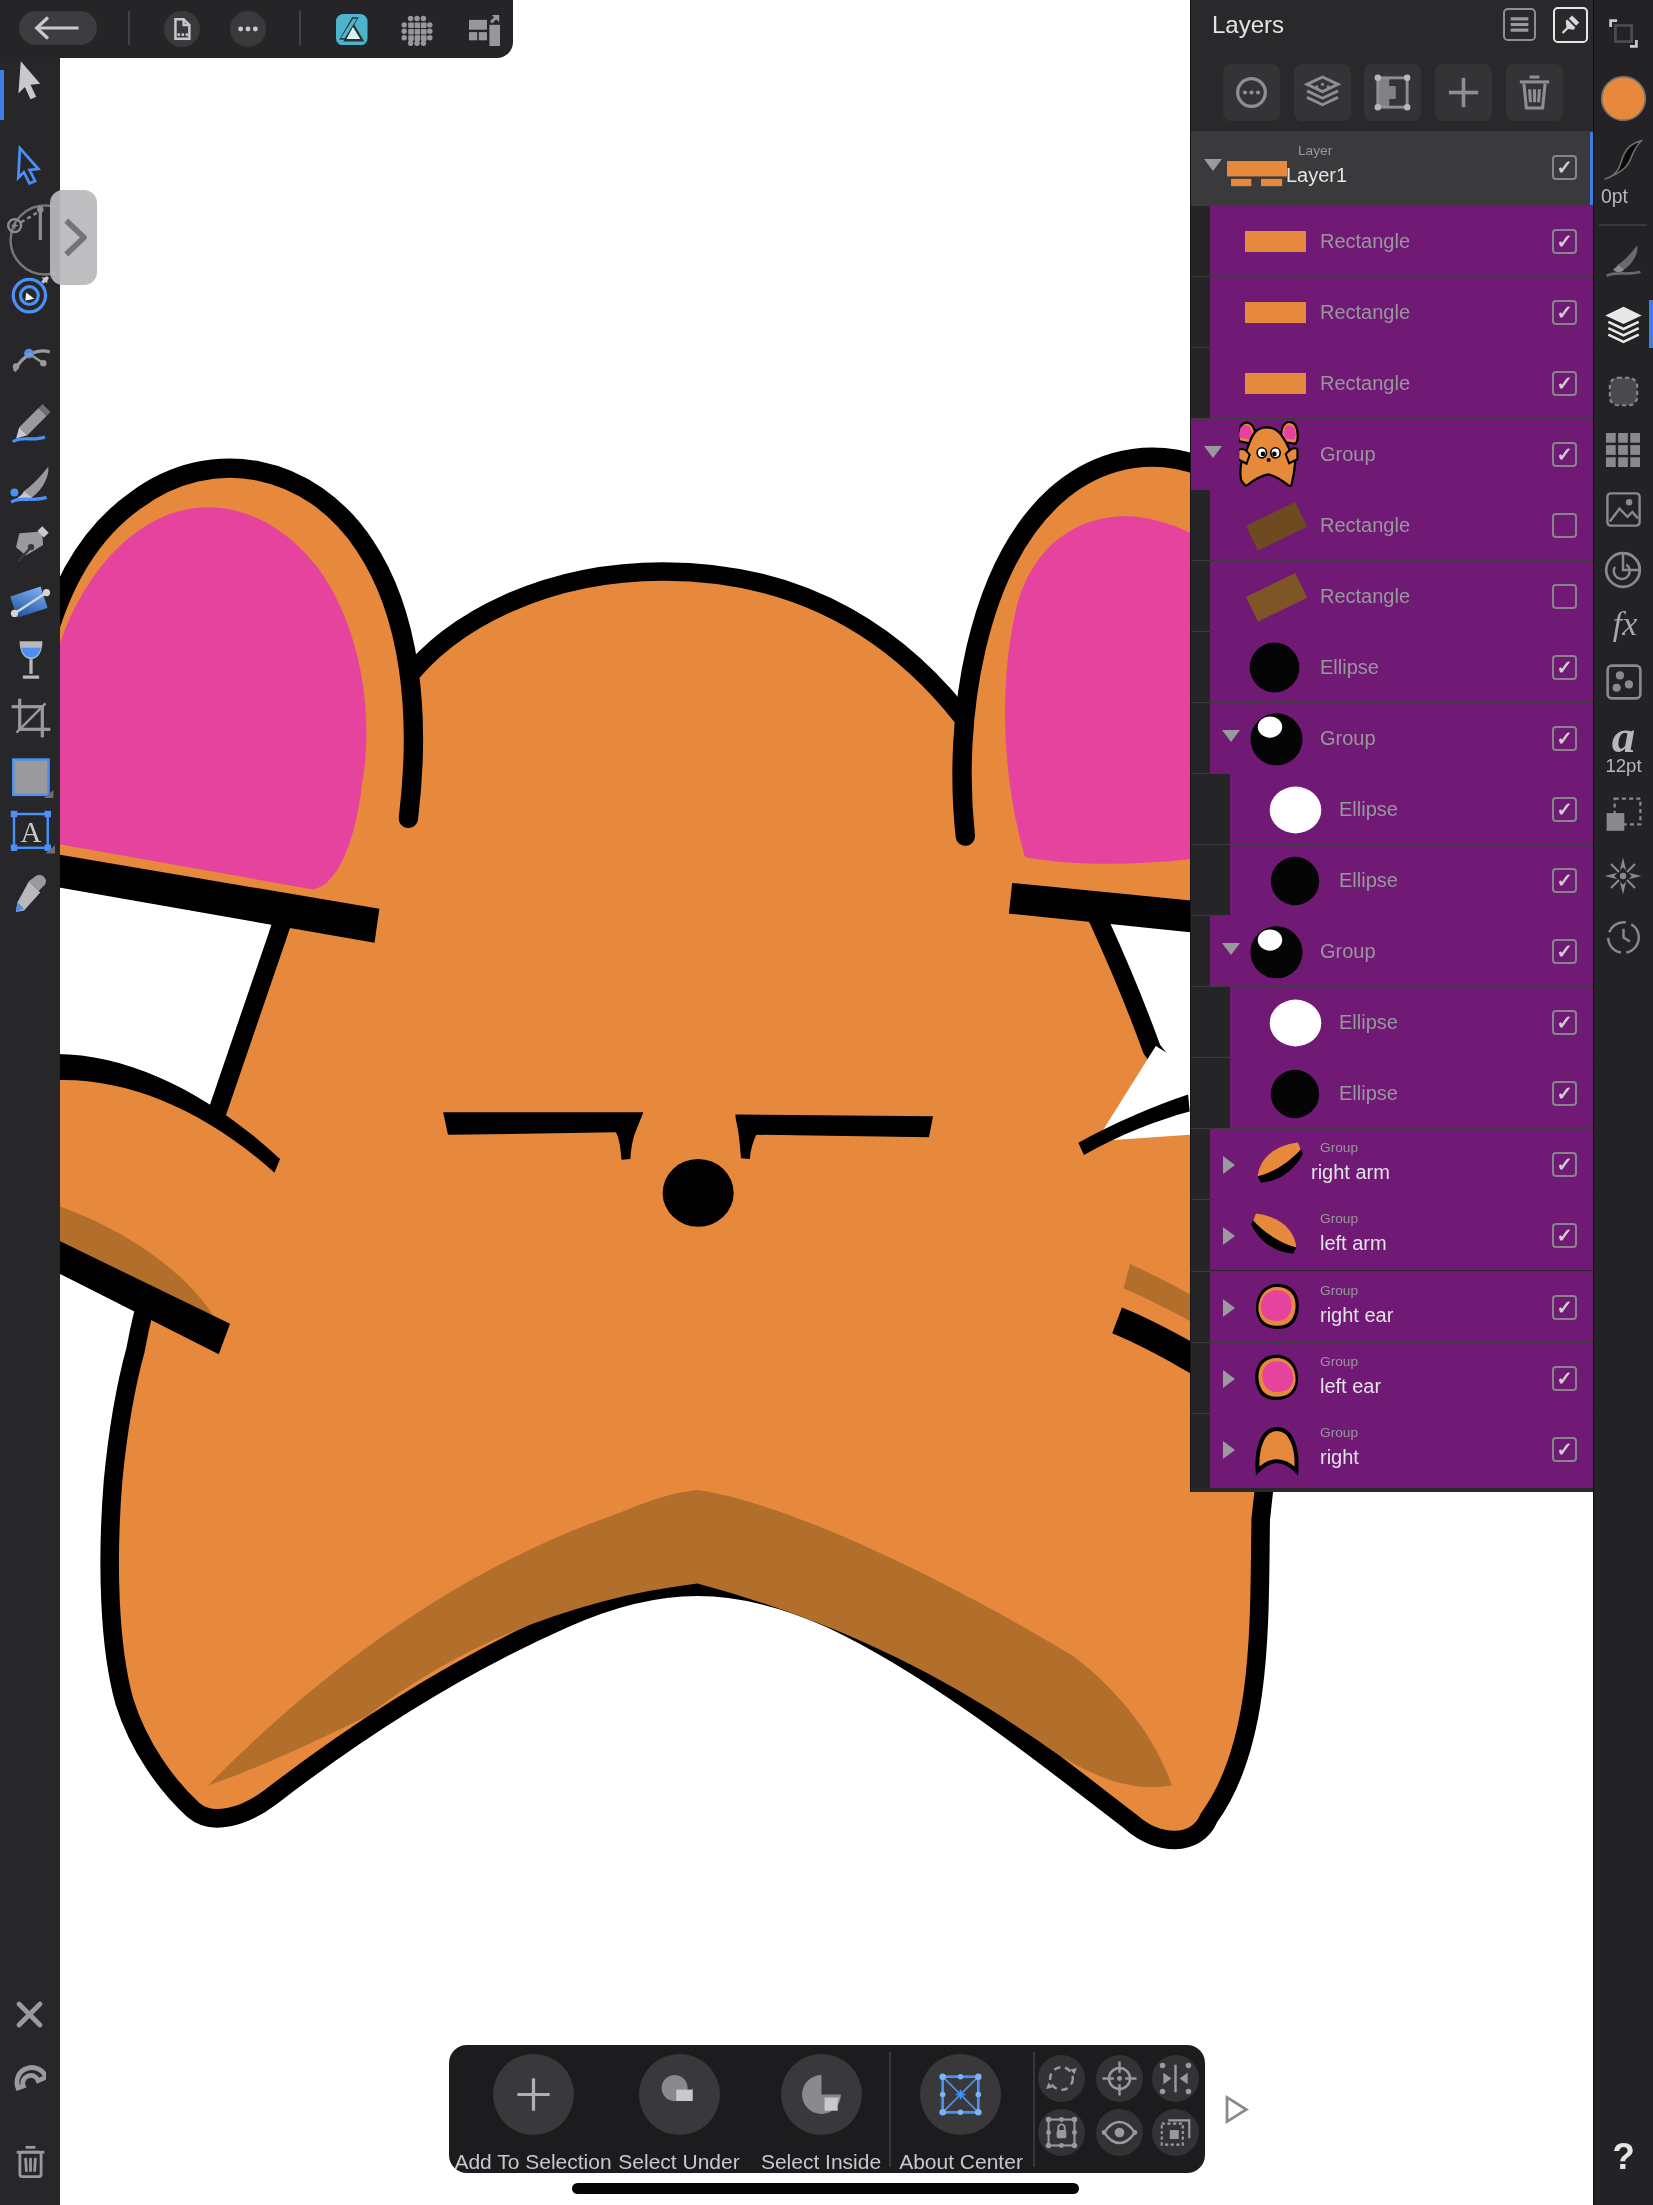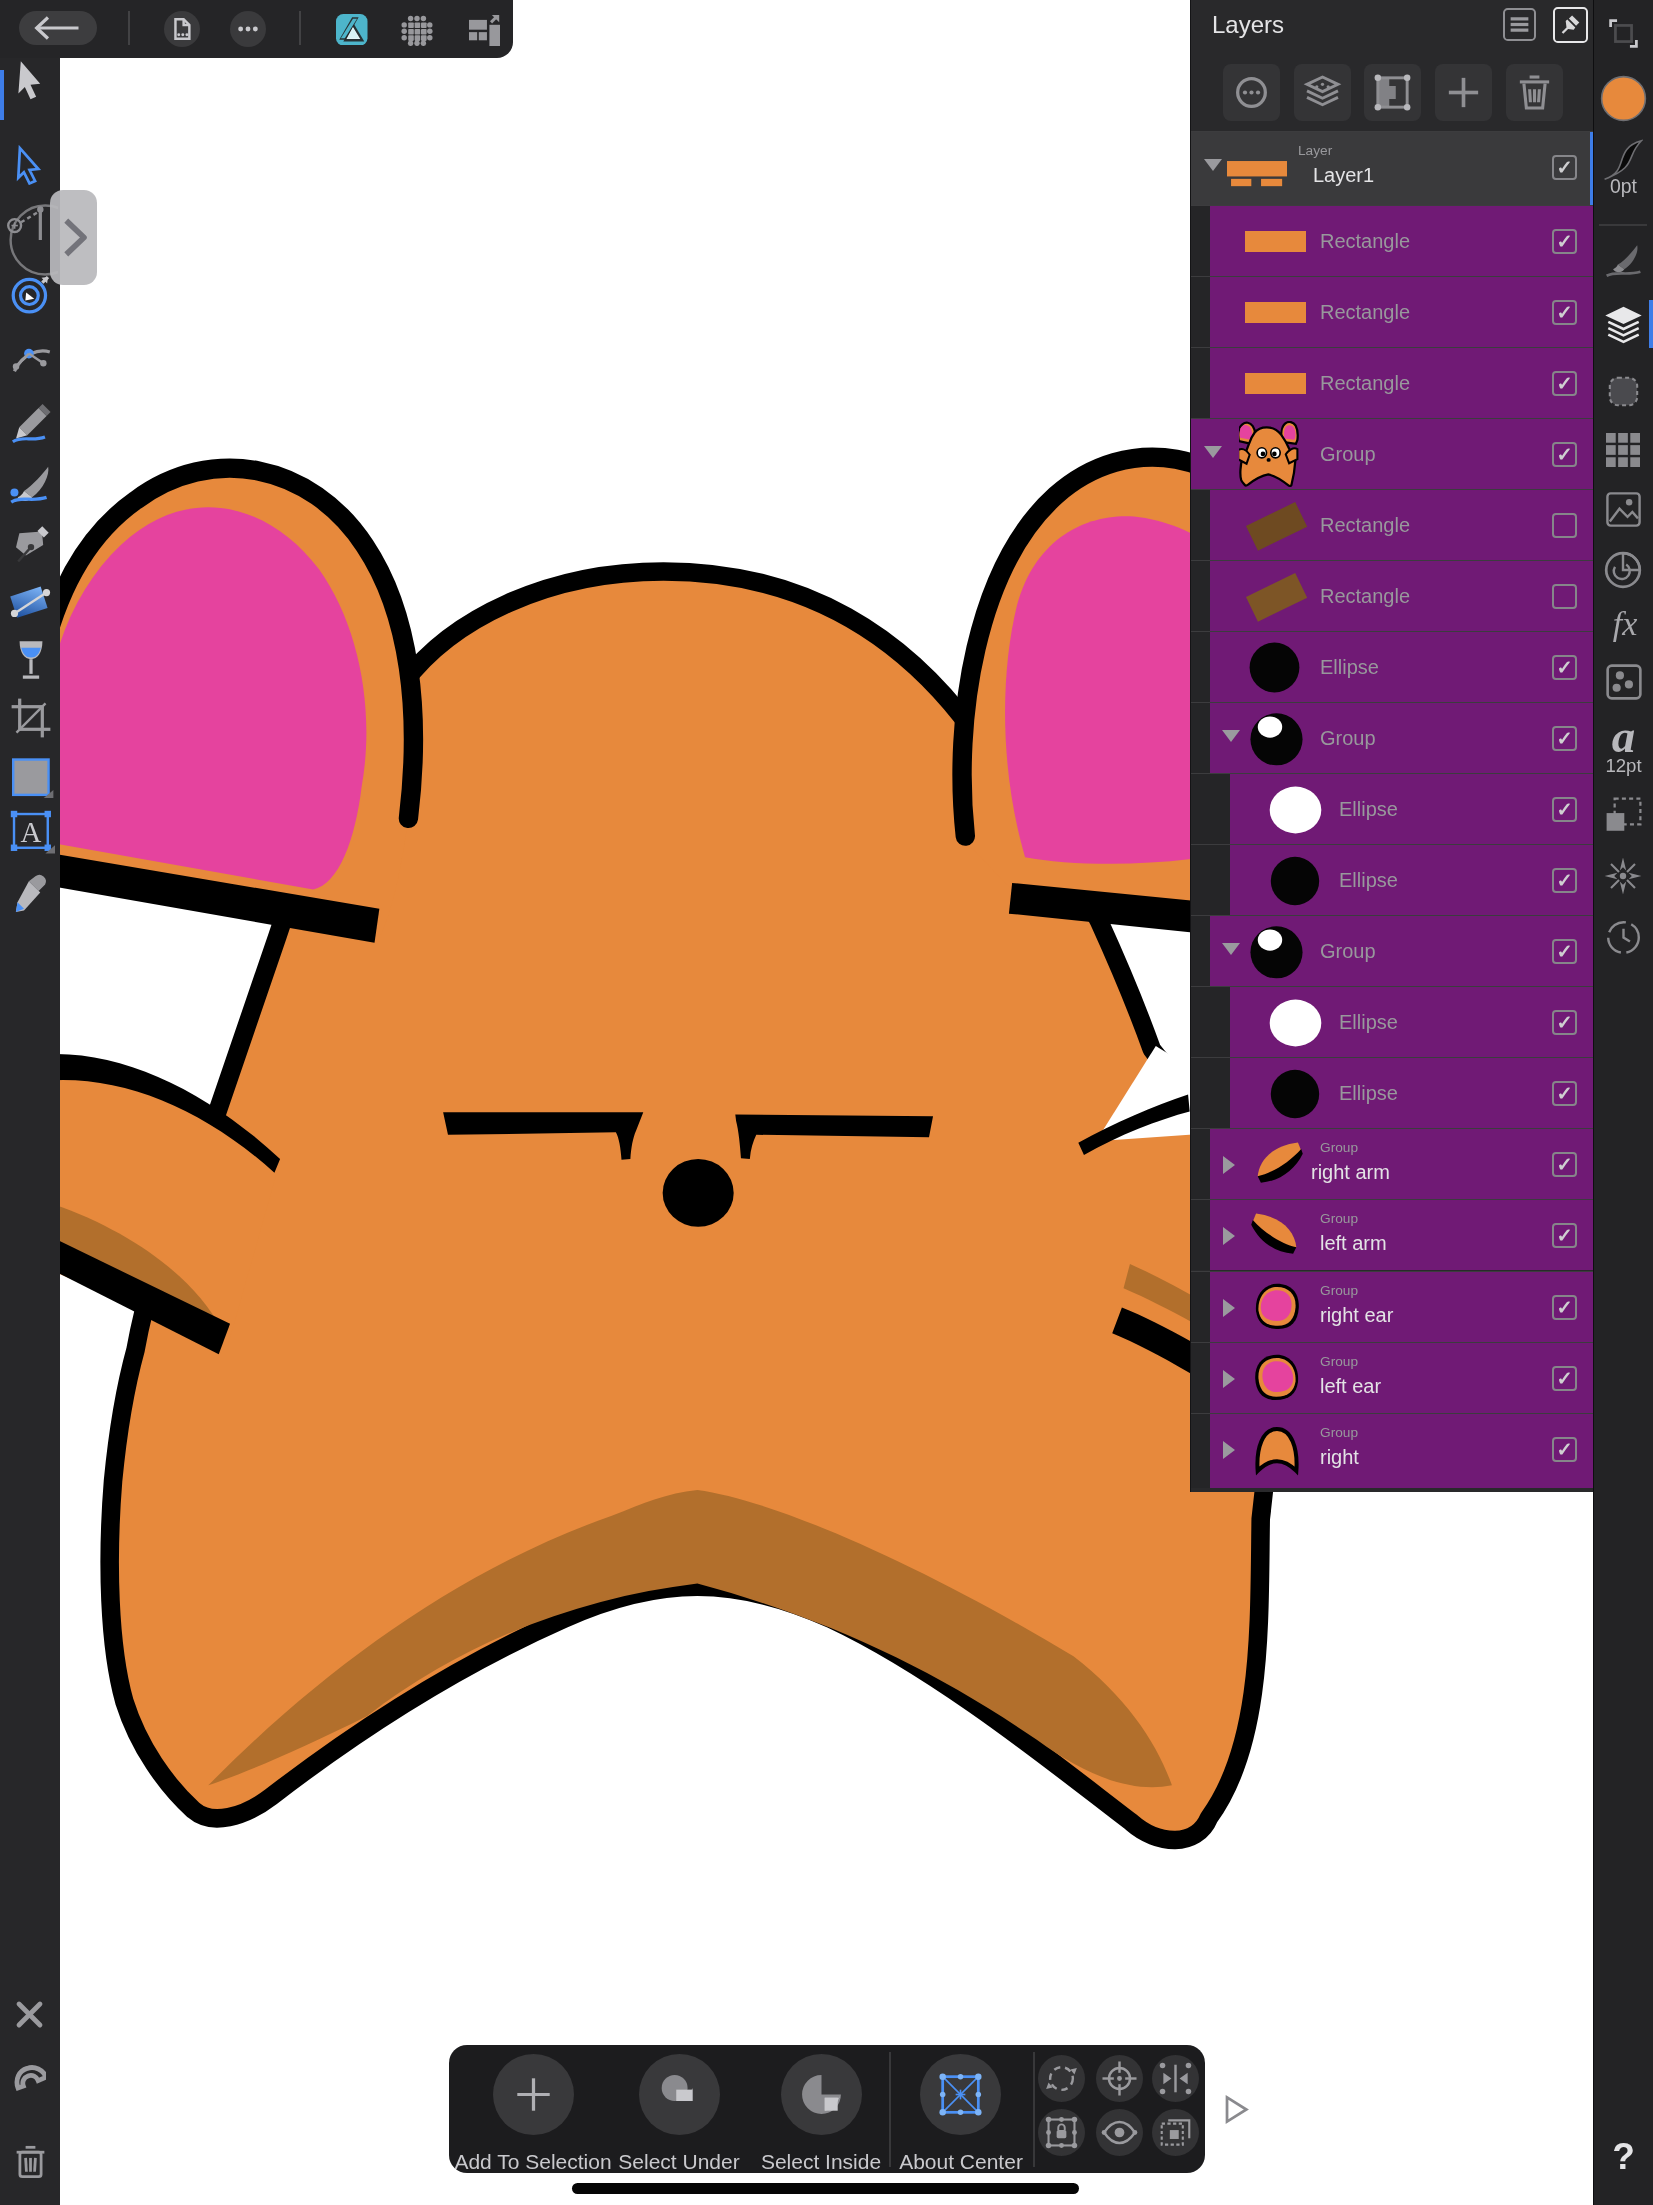--- a/index.html
+++ b/index.html
@@ -383,21 +383,21 @@
       </svg></div>
 
   <div class="row rowsel" style="top:131px;height:74px;">
     <div class="tri" style="left:13px;top:27.4px;"></div>
     <svg class="thumb" style="left:36px;top:29px;" width="60" height="26" viewBox="0 0 74 32">
         <rect x="0" y="0" width="74" height="19" fill="#E7893C"></rect>
         <rect x="5" y="22" width="25" height="9" fill="#E7893C"></rect>
         <rect x="42" y="22" width="26" height="9" fill="#E7893C"></rect>
       </svg>
     <div class="lsmall" style="left:107px;top:11.3px;">Layer</div>
-    <div class="lname" style="left:122px;top:32px;">Layer1</div>
+    <div class="lname" style="left:95px;top:32px;">Layer1</div>
     <div class="cb" style="left:361px;top:22.6px;">✓</div>
     <div class="abs" style="left:399px;top:0;width:4.8px;height:74px;background:#3e7de8;"></div>
   </div>
 
   <div class="row" style="top:205px;height:71px;">
       <div class="gut" style="width:18.6px;"></div>
     <div class="thumb" style="left:54px;top:25px;width:61px;height:21px;background:#E7893C;"></div>
     <div class="ltype" style="left:129px;top:24px;">Rectangle</div>
       <div class="cb" style="left:361px;top:22.6px;">✓</div>
     </div>
@@ -584,21 +584,21 @@
       </g>
       <rect x="8" y="8" width="20" height="20" fill="none" stroke="#c9c9cd" stroke-width="3.4" opacity="0.25"></rect>
     </svg>
   <circle-holder></circle-holder>
   <svg class="abs" style="left:1600px;top:75px" width="47" height="47" viewBox="0 0 58 58">
       <circle cx="29" cy="29" r="27" fill="#E7893C" stroke="#6e6e72" stroke-width="2"></circle>
     </svg>
   <svg class="abs" style="left:1603px;top:139px" width="40" height="42" viewBox="0 0 50 52">
       <path d="M 2 50 C 34 40 12 12 48 2 C 28 22 44 34 2 50 Z" fill="#0a0a0a" stroke="#6e6e72" stroke-width="2"></path>
     </svg>
-  <div class="abs" style="left:1601px;top:175px;width:45px;text-align:center;color:#b8b8bc;font-size:19.4px;">0pt</div>
+  <div class="abs" style="left:1601px;top:185px;width:45px;color:#b8b8bc;font-size:19.4px;">0pt</div>
   <div class="abs" style="left:1599px;top:224px;width:48px;height:1.6px;background:#39393b;"></div>
   <svg class="abs" style="left:1605px;top:242px" width="37" height="37" viewBox="0 0 46 46">
       <path d="M 16 28 C 24 24 34 12 40 4 C 42 12 36 26 24 34 Z" fill="#6a6a6e"></path>
       <path d="M 16 28 L 24 34 C 21 39 13 39 10 34 C 13 32 15 31 16 28 Z" fill="#8a8a8e"></path>
       <path d="M 2 42 C 14 36 28 42 44 37" fill="none" stroke="#6a6a6e" stroke-width="3.4"></path>
     </svg>
   <div class="abs" style="left:1649px;top:300px;width:4px;height:48px;background:#3e7de8;"></div>
   <svg class="abs" style="left:1605px;top:305px" width="37" height="40" viewBox="0 0 46 50">
       <g stroke="#e8e8ea" stroke-width="3.2" fill="none">
         <path d="M 23 4 L 42 13 L 23 22 L 4 13 Z" fill="#e8e8ea"></path>

